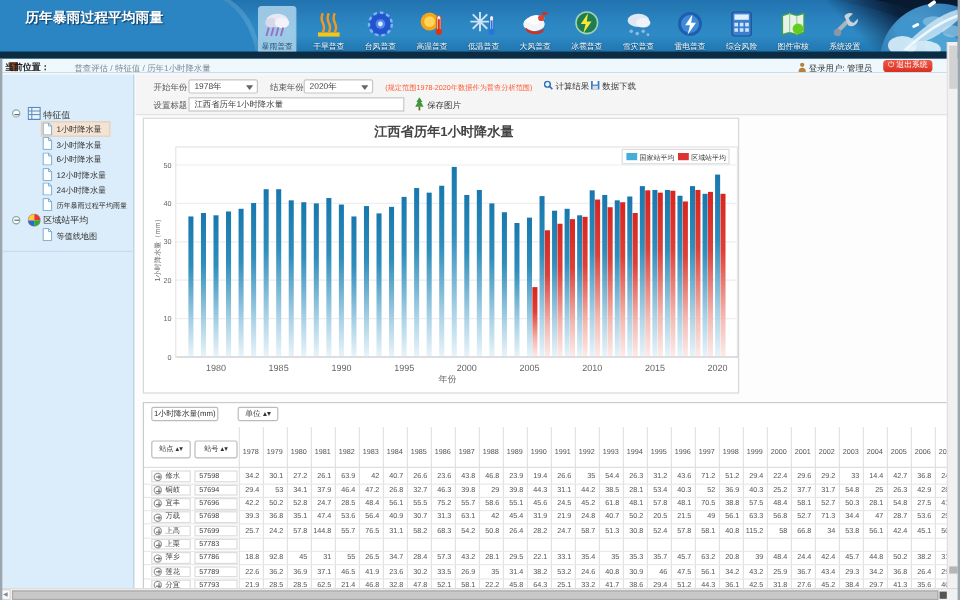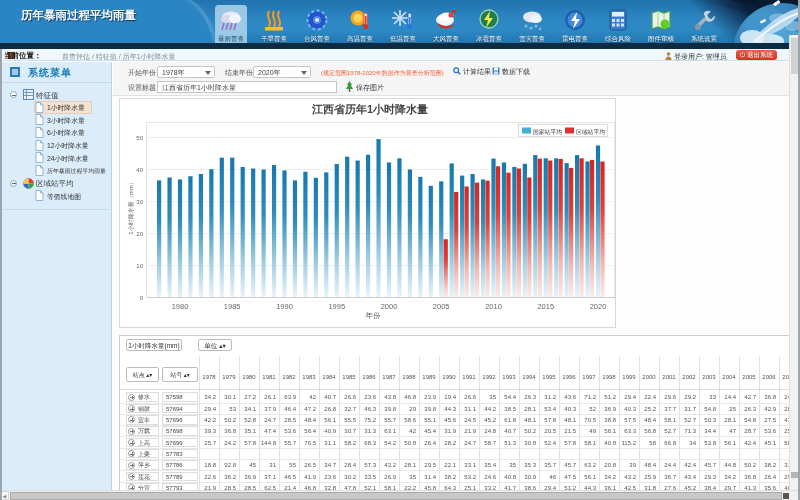--- a/index.html
+++ b/index.html
@@ -246,24 +246,20 @@
   <div class="ic"></div>
   <div class="t1">当前位置：</div>
   <div class="t2">普查评估&nbsp;/&nbsp;特征值&nbsp;/&nbsp;历年1小时降水量</div>
   <div id="user"><svg width="7" height="8" viewBox="0 0 7 8">
         <circle cx="3.5" cy="2" r="1.8" fill="#b5823c"></circle>
         <path d="M0.5 8 Q0.5 4.5 3.5 4.5 Q6.5 4.5 6.5 8 Z" fill="#b5823c"></path>
       </svg> 登录用户: 管理员</div>
   <div id="exitbtn">⏻ 退出系统</div>
 </div>
 <div id="sidebar">
-  <div id="smenu">
-      <div class="sq"></div>
-      <div class="tx">系统菜单</div>
-    </div>
   <div class="tn" style="top:27px;left:8px;">
       <span class="min"></span>
       <svg width="11" height="11" viewBox="0 0 11 11" style="position:absolute;left:13px;top:0;">
         <rect x="0.5" y="0.5" width="10" height="10" fill="#eaf2fa" stroke="#5588bb"></rect>
         <path d="M0.5 3.5 h10 M3.5 0.5 v10 M0.5 6.5 h10" stroke="#5588bb" stroke-width="0.8"></path>
       </svg>
       <span class="tt">特征值</span>
     </div>
   <div class="ti sel" style="top:39.5px;left:33px;">
       <svg width="9" height="11" viewBox="0 0 9 11" style="position:absolute;left:0;top:0;">

